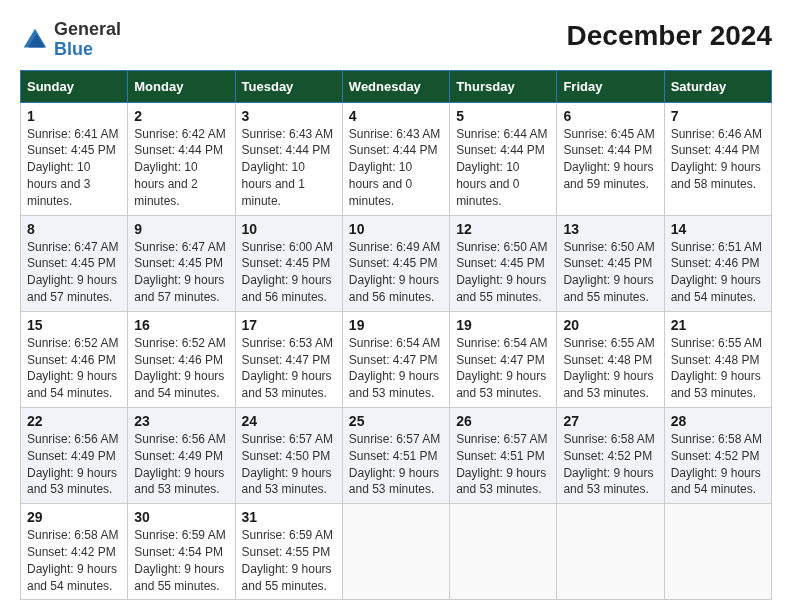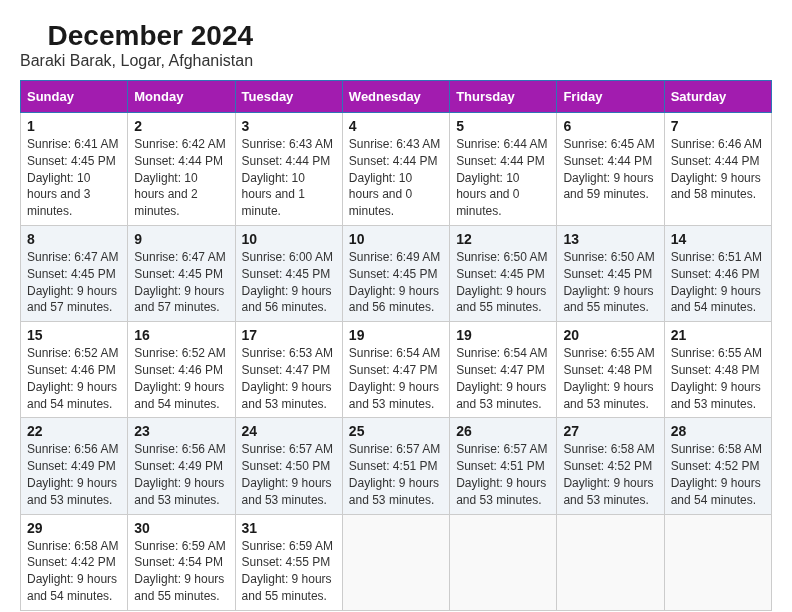--- a/index.html
+++ b/index.html
@@ -41,21 +41,21 @@
     .subtitle {
       font-size: 16px;
       color: #333;
     }
     .calendar {
       width: 100%;
       border-collapse: collapse;
       font-size: 11px;
     }
     .calendar th {
-      background-color: #a21caf;
+      background-color: #14532d;
       color: white;
       padding: 8px 6px;
       text-align: left;
       font-size: 13px;
       font-weight: bold;
       border: 1px solid #2e75b6;
     }
     .calendar td {
       border: 1px solid #ccc;
       padding: 5px 6px;
@@ -89,23 +89,32 @@
       display: flex;
       flex-direction: row;
       align-items: center;
     }
   </style>
 </head>
 <body>
 
 <div>
   <div class="header-section">
+    <div class="logo-wrapper">
+      <svg class="logo-icon" viewBox="0 0 40 40">
+        <polygon points="20,5 35,30 5,30" fill="#2e75b6"></polygon>
+        <polygon points="22,12 33,30 11,30" fill="#1a5a9a"></polygon>
+      </svg>
+      <div class="logo-text">
+        <span>General</span>
+        <span style="color:#2e75b6;">Blue</span>
+      </div>
+    </div>
     <div class="title-section">
       <div class="main-title">December 2024</div>
-      <div class="subtitle">Baraki Barak, Logar, Afghanistan</div>
     </div>
   </div>
 
   <table class="calendar">
     <thead>
       <tr>
       <th>Sunday</th>
           <th>Monday</th>
           <th>Tuesday</th>
           <th>Wednesday</th>

